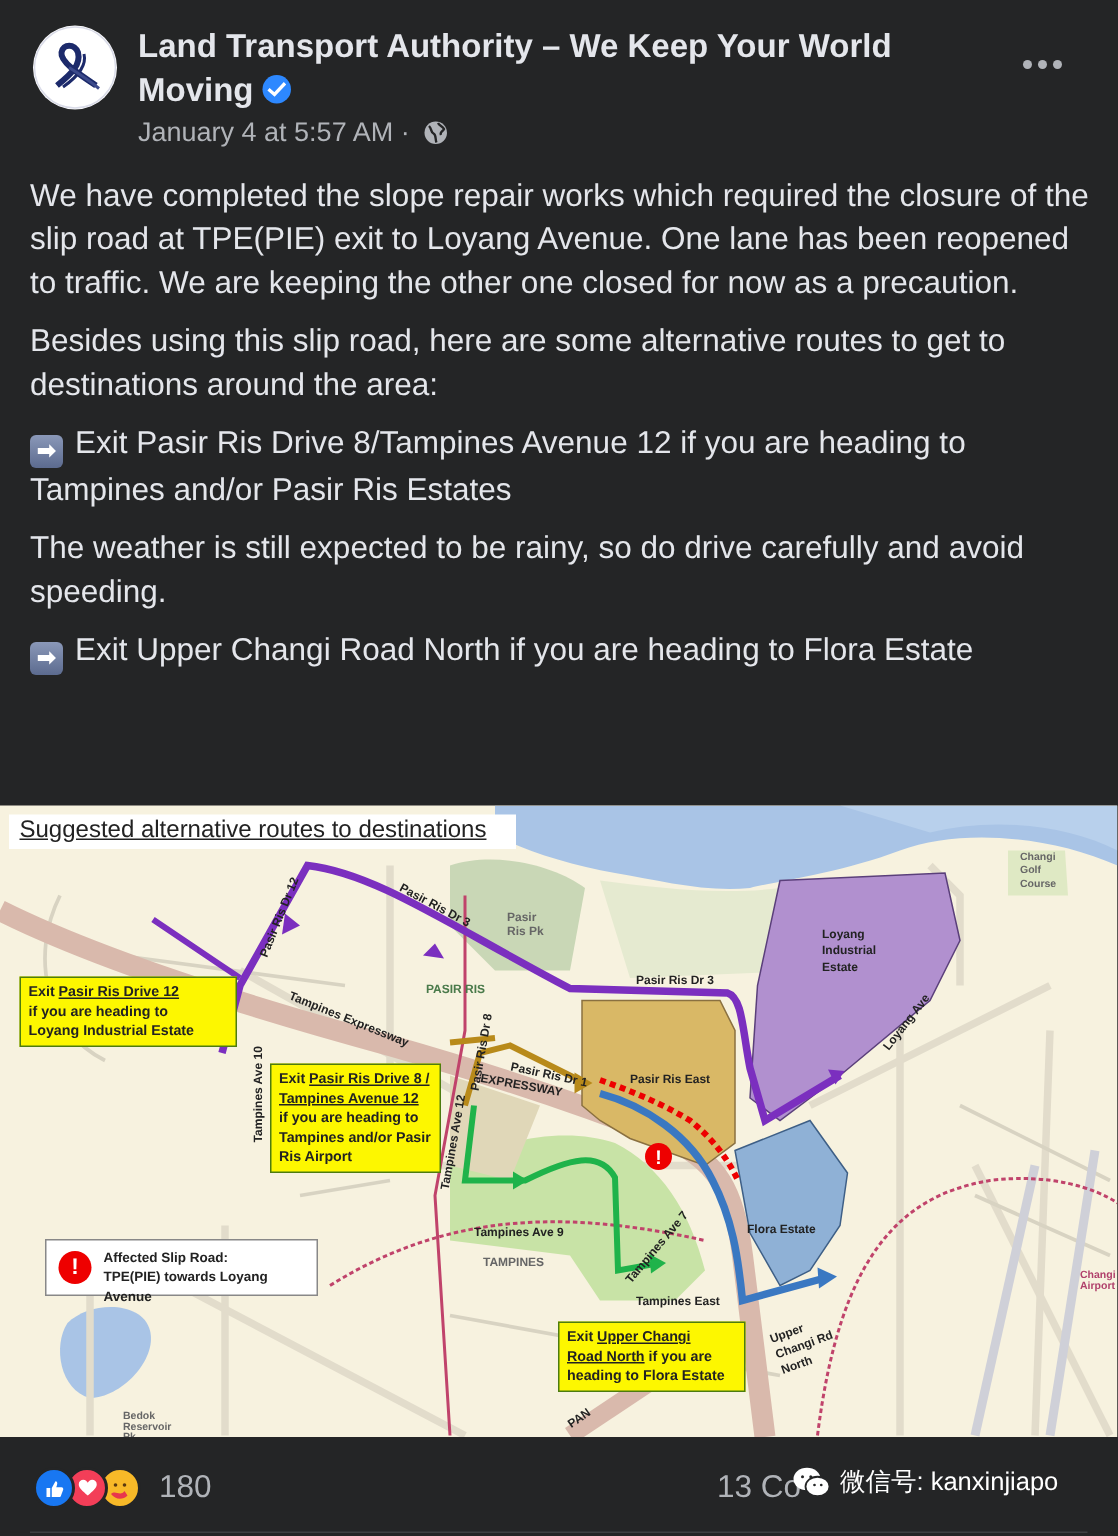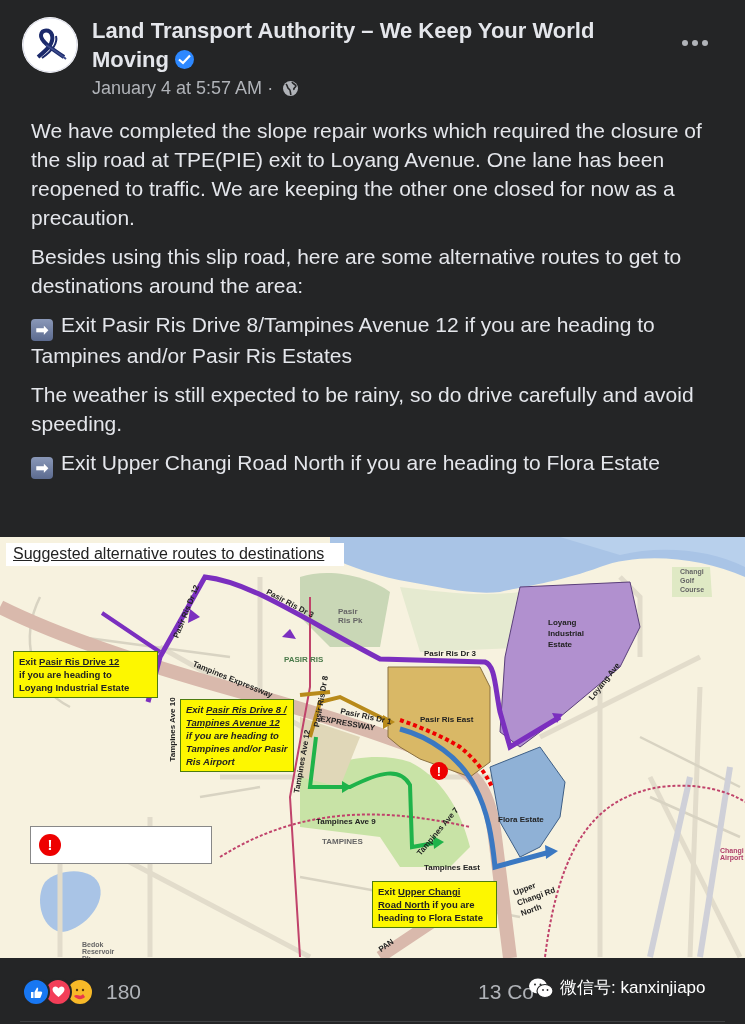--- a/index.html
+++ b/index.html
@@ -7,21 +7,21 @@
   .header { position:absolute; left:0; top:0; width:689px; height:110px; }
   .avatar { position:absolute; left:22px; top:17px; width:56px; height:56px; border-radius:50%; background:#fff; overflow:hidden; }
   .title { position:absolute; left:92px; top:16px; width:540px; font-size:22px; font-weight:bold; line-height:29px; color:#e4e6eb; }
   .verified { display:inline-block; width:19px; height:19px; border-radius:50%; background:#2d88ff; vertical-align:-2px; margin-left:6px; position:relative; }
   .verified svg { position:absolute; left:3px; top:4px; }
   .meta { position:absolute; left:92px; top:78px; font-size:18px; color:#b0b3b8; }
   .globe { display:inline-block; vertical-align:-3px; margin-left:4px; }
   .more { position:absolute; left:682px; top:36px; width:30px; height:14px; display:flex; gap:4px; align-items:center; cursor:pointer; }
   .more span { width:6px; height:6px; border-radius:50%; background:#b0b3b8; }
   .body-text { position:absolute; left:20px; top:116px; width:712px; font-size:21px; line-height:29px; color:#e4e6eb; }
-  .body-text p { margin:0 0 10px 11px; }
+  .body-text p { margin:0 0 10px 0; }
   .arrow-emoji { display:inline-block; width:22px; height:22px; border-radius:4px; background:linear-gradient(#8a98b8,#5c6b8f); color:#fff; font-size:15px; line-height:22px; text-align:center; vertical-align:-3px; margin-right:8px; font-weight:bold; }
   .map { position:absolute; left:0; top:537px; width:745px; height:421px; background:#f7f2df; overflow:hidden; }
   .map-title { position:absolute; left:6px; top:6px; background:#fff; padding:2px 20px 3px 7px; font-size:16px; text-decoration:underline; color:#222; }
   .callout { position:absolute; background:#fdf700; border:1px solid #4d7c0f; font-size:9.5px; font-weight:bold; line-height:13px; color:#222; padding:3px 5px; }
   .callout u { text-decoration:underline; }
   .affected { position:absolute; left:30px; top:289px; width:180px; height:36px; background:#fff; border:1px solid #888; }
   .affected .bang { position:absolute; left:8px; top:7px; width:22px; height:22px; border-radius:50%; background:#e00; color:#fff; font-weight:bold; font-size:15px; line-height:22px; text-align:center; }
   .affected .txt { position:absolute; left:38px; top:5px; font-size:9px; font-weight:bold; line-height:13px; color:#222; }
   .map-label { position:absolute; font-size:8px; font-weight:bold; color:#222; white-space:nowrap; }
   .map-label.light { color:#666; font-weight:bold; }
@@ -156,36 +156,37 @@
   </svg>
 
   <div class="map-title">Suggested alternative routes to destinations</div>
 
   <div class="callout" style="left:13px; top:114px; width:133px;">
     <span>Exit</span> <u>Pasir Ris Drive 12</u><br>
     <span>if you are heading to</span><br>
     <span>Loyang Industrial Estate</span>
   </div>
 
-  <div class="callout" style="left:180px; top:162px; width:102px;font-style:italic;">
+  <div class="callout" style="left:180px; top:172px; width:102px;">
     <span>Exit</span> <u>Pasir Ris Drive 8 /</u><br>
     <u>Tampines Avenue 12</u><br>
     <span>if you are heading to</span><br>
     <span>Tampines and/or Pasir</span><br>
     <span>Ris Airport</span>
   </div>
 
   <div class="callout" style="left:372px; top:344px; width:113px;">
     <span>Exit</span> <u>Upper Changi</u><br>
     <u>Road North</u> <span>if you are</span><br>
     <span>heading to Flora Estate</span>
   </div>
 
   <div class="affected">
     <div class="bang">!</div>
+    <div class="txt"><span>Affected Slip Road:</span><br><span>TPE(PIE) towards Loyang Avenue</span></div>
   </div>
 
   <div class="map-label" style="left:264px; top:62px; transform:rotate(28deg);">Pasir Ris Dr 3</div>
   <div class="map-label" style="left:424px; top:112px;">Pasir Ris Dr 3</div>
   <div class="map-label" style="left:158px; top:70px; transform:rotate(-68deg);">Pasir Ris Dr 12</div>
   <div class="map-label" style="left:295px; top:160px; transform:rotate(-80deg);">Pasir Ris Dr 8</div>
   <div class="map-label" style="left:340px; top:175px; transform:rotate(12deg);">Pasir Ris Dr 1</div>
   <div class="map-label" style="left:190px; top:138px; transform:rotate(22deg);">Tampines Expressway</div>
   <div class="map-label" style="left:320px; top:182px; transform:rotate(10deg);">EXPRESSWAY</div>
   <div class="map-label" style="left:140px; top:188px; transform:rotate(-90deg);">Tampines Ave 10</div>

